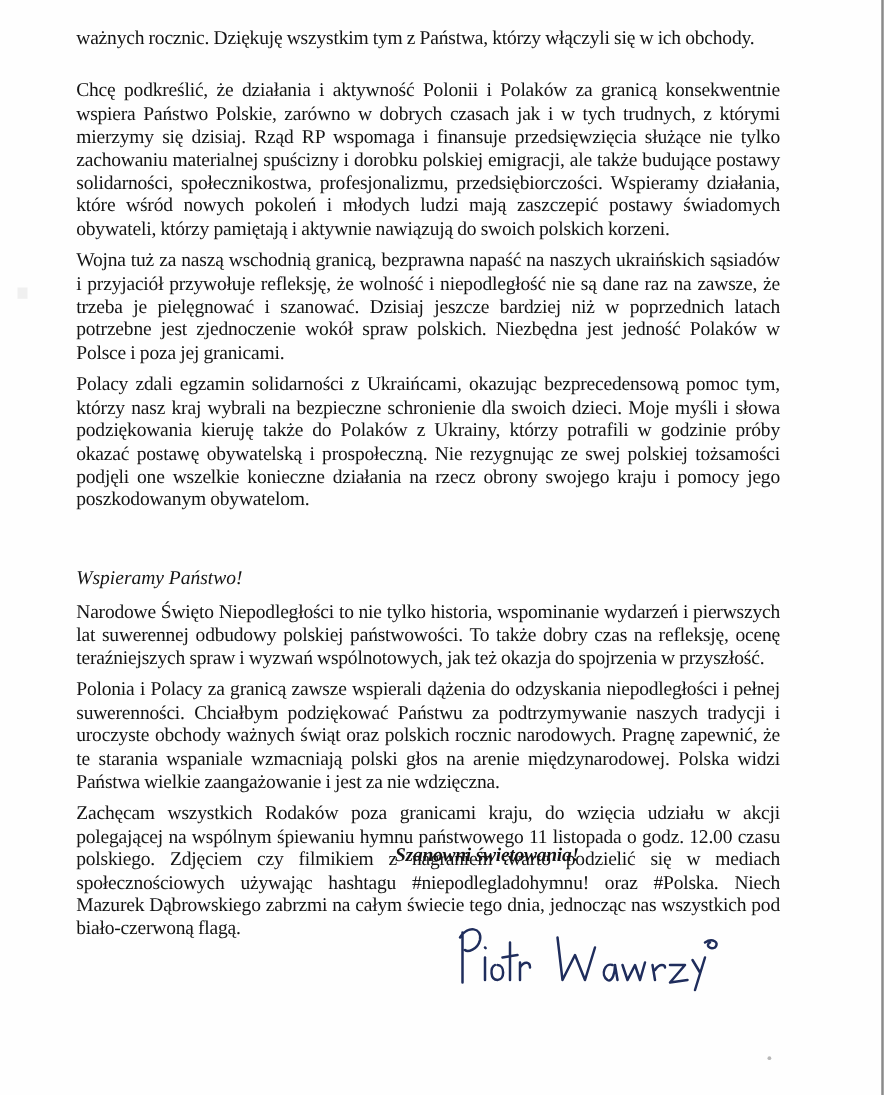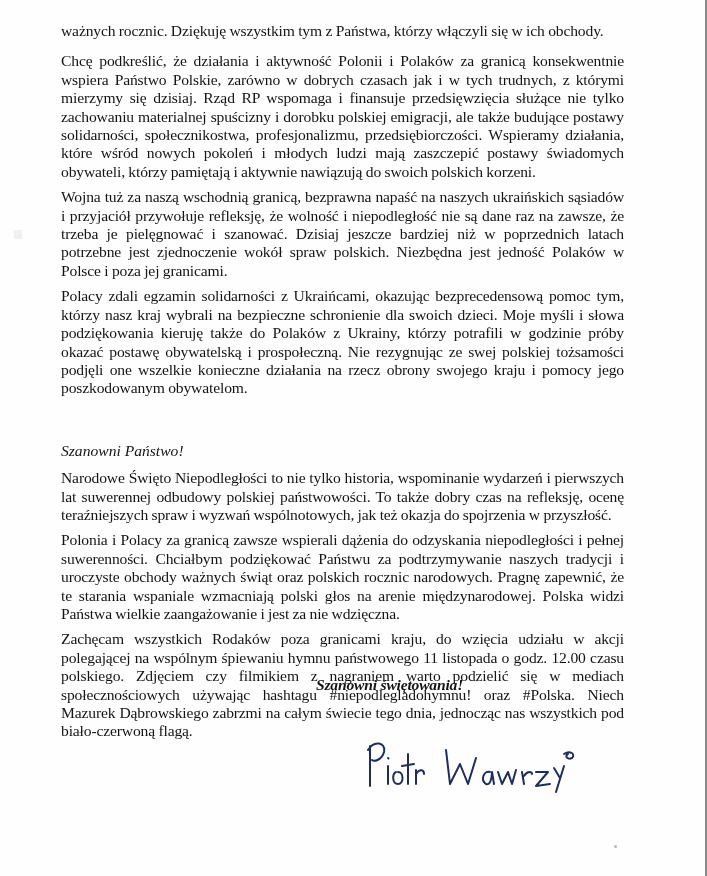--- a/index.html
+++ b/index.html
@@ -9,39 +9,39 @@
     }
     .page { position: absolute; left: 0; top: 0; width: 707px; height: 876px; background: #fefefe; }
     .right-edge { position: absolute; left: 705px; top: 0; width: 2px; height: 876px; background: #8a8a8a; }
     .speck { position: absolute; width: 8px; height: 9px; background: #f0f0f0; left: 14px; top: 230px; }
     .speck2 { position: absolute; width: 3px; height: 3px; background: #b8b8b8; left: 614px; top: 845px; border-radius: 50%; }
     .text-col { position: absolute; left: 61px; top: 22px; width: 563px; }
     .para {
       margin: 0 0 7px 0; font-size: 15.6px; line-height: 18.4px; text-align: justify;
       letter-spacing: -0.15px; word-spacing: -0.3px;
     }
-    .para.first { margin-bottom: 12px; }
+    .para.first { margin-bottom: 24px; }
     .salutation { font-style: italic; font-size: 15.6px; line-height: 18.4px; margin: 44px 0 9px 0; }
     .closing { position: absolute; left: 316px; top: 676px; font-style: italic; font-weight: bold; font-size: 15.6px; letter-spacing: -0.2px; }
     .signature { position: absolute; left: 364px; top: 728px; width: 230px; height: 70px; }
   </style>
 </head>
 <body>
 
 <div class="page">
   <div class="speck"></div>
   <div class="speck2"></div>
   <div class="right-edge"></div>
 
   <div class="text-col">
     <p class="para first">ważnych rocznic. Dziękuję wszystkim tym z Państwa, którzy włączyli się w ich obchody.</p>
     <p class="para">Chcę podkreślić, że działania i aktywność Polonii i Polaków za granicą konsekwentnie wspiera Państwo Polskie, zarówno w dobrych czasach jak i w tych trudnych, z którymi mierzymy się dzisiaj. Rząd RP wspomaga i finansuje przedsięwzięcia służące nie tylko zachowaniu materialnej spuścizny i dorobku polskiej emigracji, ale także budujące postawy solidarności, społecznikostwa, profesjonalizmu, przedsiębiorczości. Wspieramy działania, które wśród nowych pokoleń i młodych ludzi mają zaszczepić postawy świadomych obywateli, którzy pamiętają i aktywnie nawiązują do swoich polskich korzeni.</p>
     <p class="para">Wojna tuż za naszą wschodnią granicą, bezprawna napaść na naszych ukraińskich sąsiadów i przyjaciół przywołuje refleksję, że wolność i niepodległość nie są dane raz na zawsze, że trzeba je pielęgnować i szanować. Dzisiaj jeszcze bardziej niż w poprzednich latach potrzebne jest zjednoczenie wokół spraw polskich. Niezbędna jest jedność Polaków w Polsce i poza jej granicami.</p>
     <p class="para">Polacy zdali egzamin solidarności z Ukraińcami, okazując bezprecedensową pomoc tym, którzy nasz kraj wybrali na bezpieczne schronienie dla swoich dzieci. Moje myśli i słowa podziękowania kieruję także do Polaków z Ukrainy, którzy potrafili w godzinie próby okazać postawę obywatelską i prospołeczną. Nie rezygnując ze swej polskiej tożsamości podjęli one wszelkie konieczne działania na rzecz obrony swojego kraju i pomocy jego poszkodowanym obywatelom.</p>
-    <p class="salutation">Szanowni Państwo!</p>
+    <p class="salutation">Wspieramy Państwo!</p>
     <p class="para">Narodowe Święto Niepodległości to nie tylko historia, wspominanie wydarzeń i pierwszych lat suwerennej odbudowy polskiej państwowości. To także dobry czas na refleksję, ocenę teraźniejszych spraw i wyzwań wspólnotowych, jak też okazja do spojrzenia w przyszłość.</p>
     <p class="para">Polonia i Polacy za granicą zawsze wspierali dążenia do odzyskania niepodległości i pełnej suwerenności. Chciałbym podziękować Państwu za podtrzymywanie naszych tradycji i uroczyste obchody ważnych świąt oraz polskich rocznic narodowych. Pragnę zapewnić, że te starania wspaniale wzmacniają polski głos na arenie międzynarodowej. Polska widzi Państwa wielkie zaangażowanie i jest za nie wdzięczna.</p>
     <p class="para">Zachęcam wszystkich Rodaków poza granicami kraju, do wzięcia udziału w akcji polegającej na wspólnym śpiewaniu hymnu państwowego 11 listopada o godz. 12.00 czasu polskiego. Zdjęciem czy filmikiem z nagraniem warto podzielić się w mediach społecznościowych używając hashtagu #niepodlegladohymnu! oraz #Polska. Niech Mazurek Dąbrowskiego zabrzmi na całym świecie tego dnia, jednocząc nas wszystkich pod biało-czerwoną flagą.</p>
   </div>
 
   <div class="closing">Szanowni świętowania!</div>
 
   <svg class="signature" viewBox="0 0 230 70" xmlns="http://www.w3.org/2000/svg">
     <g fill="none" stroke="#1f2d5c" stroke-width="2" stroke-linecap="round" stroke-linejoin="round">
 

